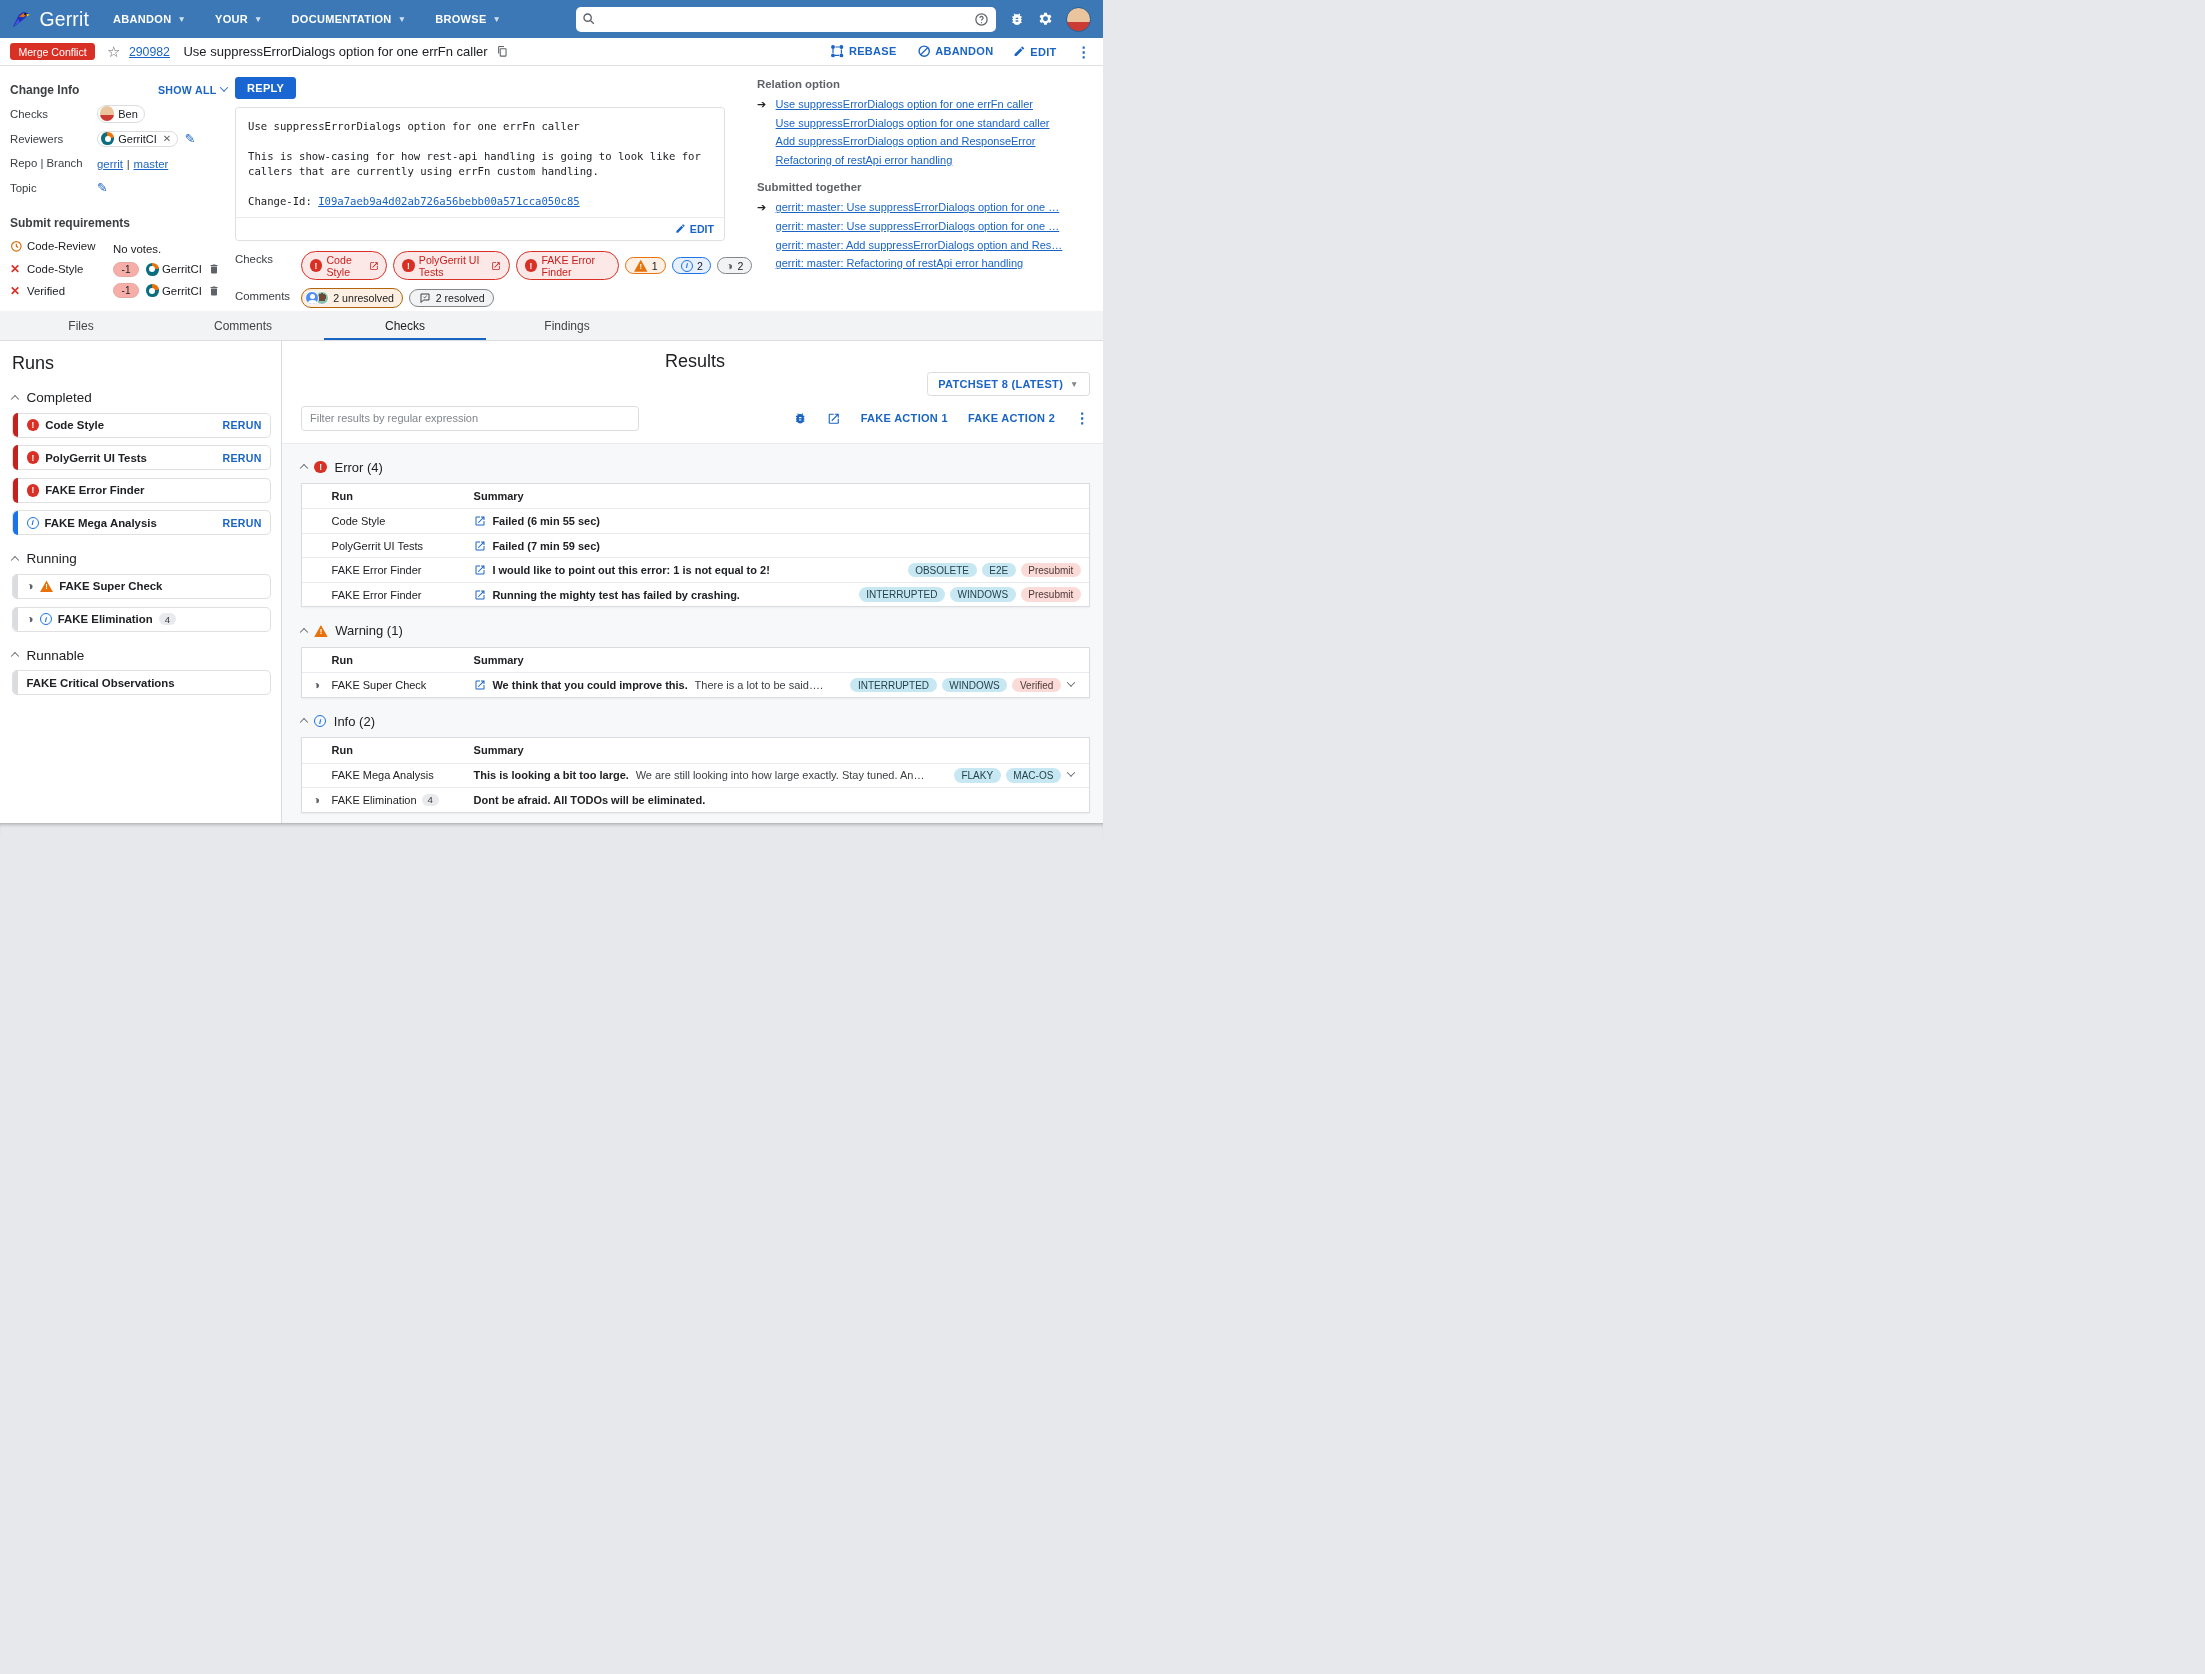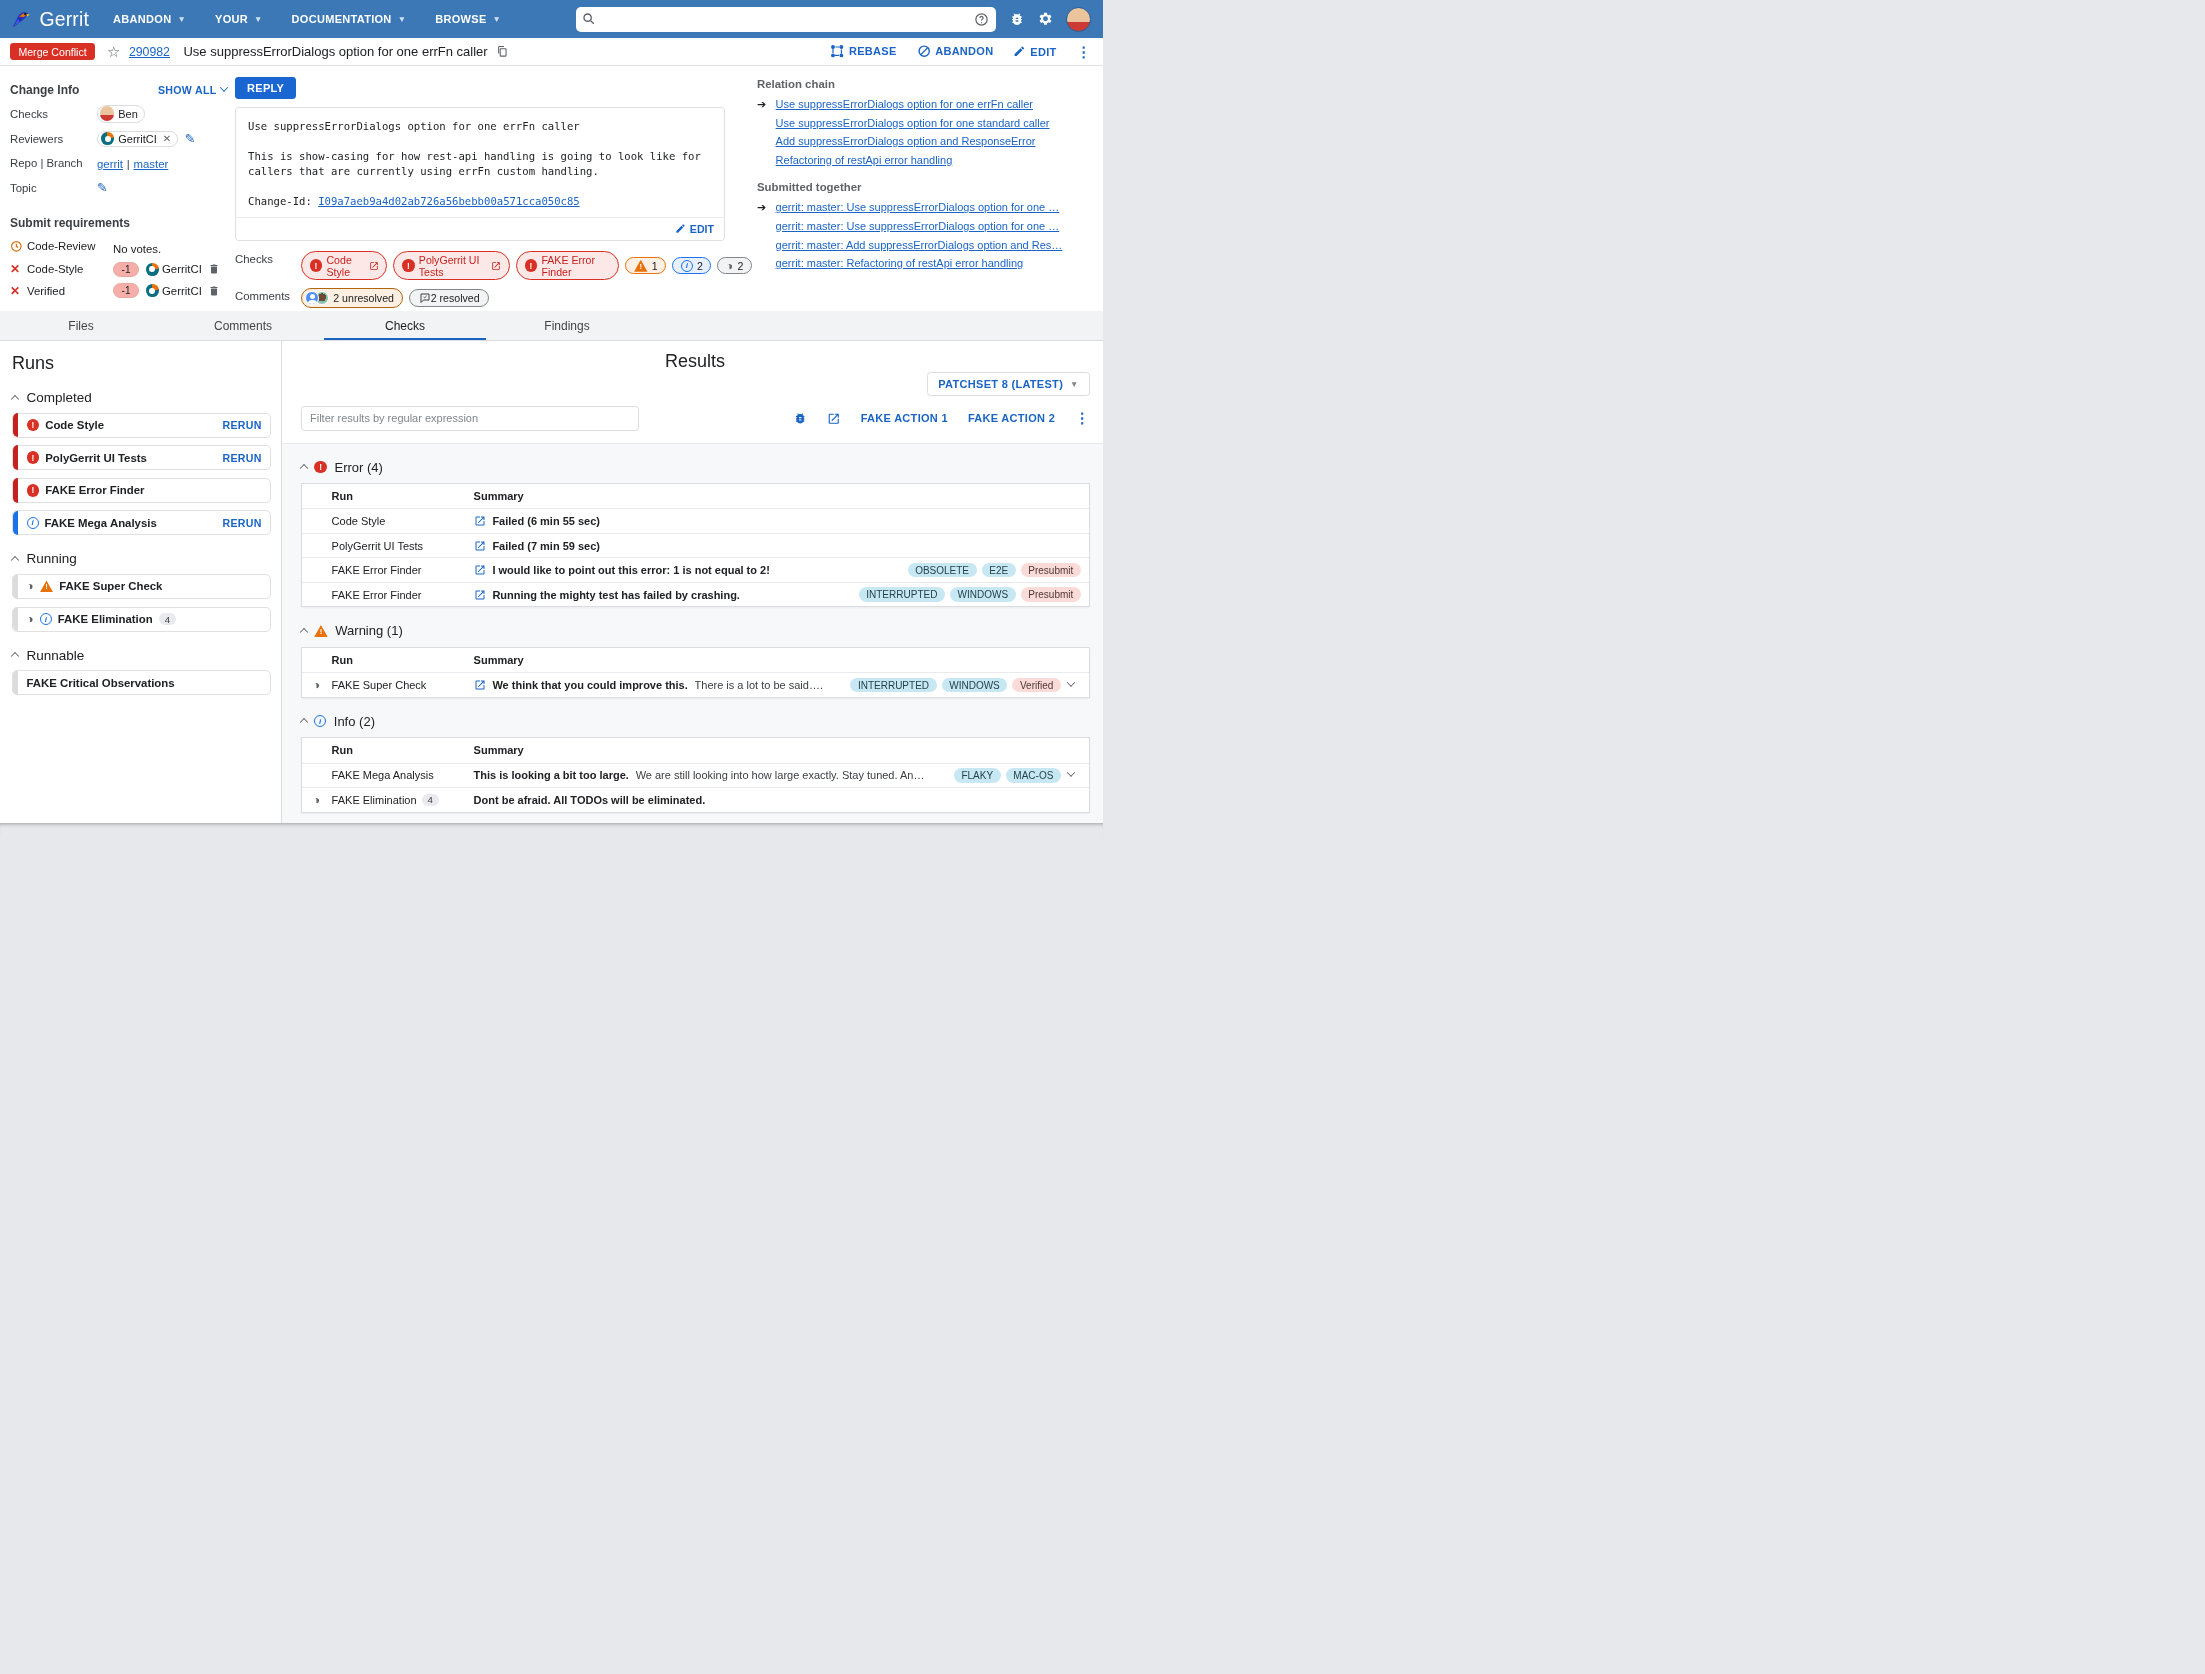--- a/index.html
+++ b/index.html
@@ -68,21 +68,21 @@
 
   .summary-row { display:flex; align-items:flex-start; margin-top:10px; }
   .summary-label { width:66px; flex:none; font-size:11.4px; color:#3c4043; padding-top:2.5px; }
   .chips-wrap { display:flex; align-items:center; gap:6px; flex-wrap:nowrap; }
   .chk-chip { display:inline-flex; align-items:center; gap:4.2px; border-radius:17px; padding:1.7px 7.6px; font-size:10.6px; font-weight:500; cursor:pointer; }
   .chip-fail { border:0.8px solid #d93025; background:#fce8e6; color:#c5221f; }
   .chip-warn { border:0.8px solid #e8710a; background:#fcefe3; color:#202124; }
   .chip-info { border:0.8px solid #1a73e8; background:#e8f0fe; color:#202124; }
   .chip-run  { border:0.8px solid #80868b; background:#f1f3f4; color:#202124; }
   .chip-unres{ border:0.8px solid #b4640a; background:#fdf0e2; color:#202124; display:inline-flex; align-items:center; gap:4.2px; border-radius:17px; padding:1.7px 8.4px 1.7px 2.5px; font-size:10.6px; cursor:pointer; }
-  .chip-res  { border:0.8px solid #80868b; background:#f1f3f4; color:#202124; display:inline-flex; align-items:center; border-radius:17px; padding:1.7px 8.4px; font-size:10.6px; cursor:pointer; }
+  .chip-res  { border:0.8px solid #80868b; background:#f1f3f4; color:#202124; display:inline-flex; align-items:center; gap:5px; border-radius:17px; padding:1.7px 8.4px; font-size:10.6px; cursor:pointer; }
   .av-stack { display:inline-flex; }
   .av-p { width:14.4px; height:14.4px; border-radius:50%; background:#4d8ff7; position:relative; overflow:hidden; border:0.8px solid #fff; }
   .av-p::before { content:""; position:absolute; left:4.2px; top:2.5px; width:5px; height:5px; border-radius:50%; background:#fff; }
   .av-p::after { content:""; position:absolute; left:2.1px; top:8.4px; width:9.3px; height:6.8px; border-radius:50%; background:#fff; }
   .av-photo { width:14.4px; height:14.4px; border-radius:50%; background:radial-gradient(circle at 50% 45%,#6e4a35 0 45%,#7fc7b2 45% 70%,#e8a0b4 70% 100%); margin-left:-4.2px; border:0.8px solid #fff; }
 
   
   .ic-err { width:12.7px; height:12.7px; border-radius:50%; background:#d93025; color:#fff; font-size:8.4px; font-weight:700; display:inline-flex; align-items:center; justify-content:center; flex:none; }
   .ic-warn { width:13.5px; height:12px; background:#e8710a; clip-path:polygon(50% 0,100% 100%,0 100%); color:#fff; font-size:7.6px; font-weight:700; display:inline-flex; align-items:flex-end; justify-content:center; line-height:10px; flex:none; }
   .ic-info { width:12px; height:12px; border-radius:50%; border:1.3px solid #1a73e8; color:#1a73e8; font-size:8px; font-weight:700; display:inline-flex; align-items:center; justify-content:center; font-style:italic; flex:none; }
@@ -424,21 +424,21 @@
                   <path d="M9 9.5l2.2 2.2L15.5 7.5" stroke-width="1.8"></path>
                 </svg>
             </span>
             <span>2 resolved</span>
           </span>
         </span>
       </div>
     </div>
 
     <div class="col-right">
-      <div class="rc-head">Relation chain</div>
+      <div class="rc-head">Relation option</div>
       <div class="rc-list">
         <div class="rc-item">
           <span class="rc-arrow">➔</span>
           <a>Use suppressErrorDialogs option for one errFn caller</a>
         </div>
         <div class="rc-item">
           <a>Use suppressErrorDialogs option for one standard caller</a>
         </div>
         <div class="rc-item">
           <a>Add suppressErrorDialogs option and ResponseError</a>

